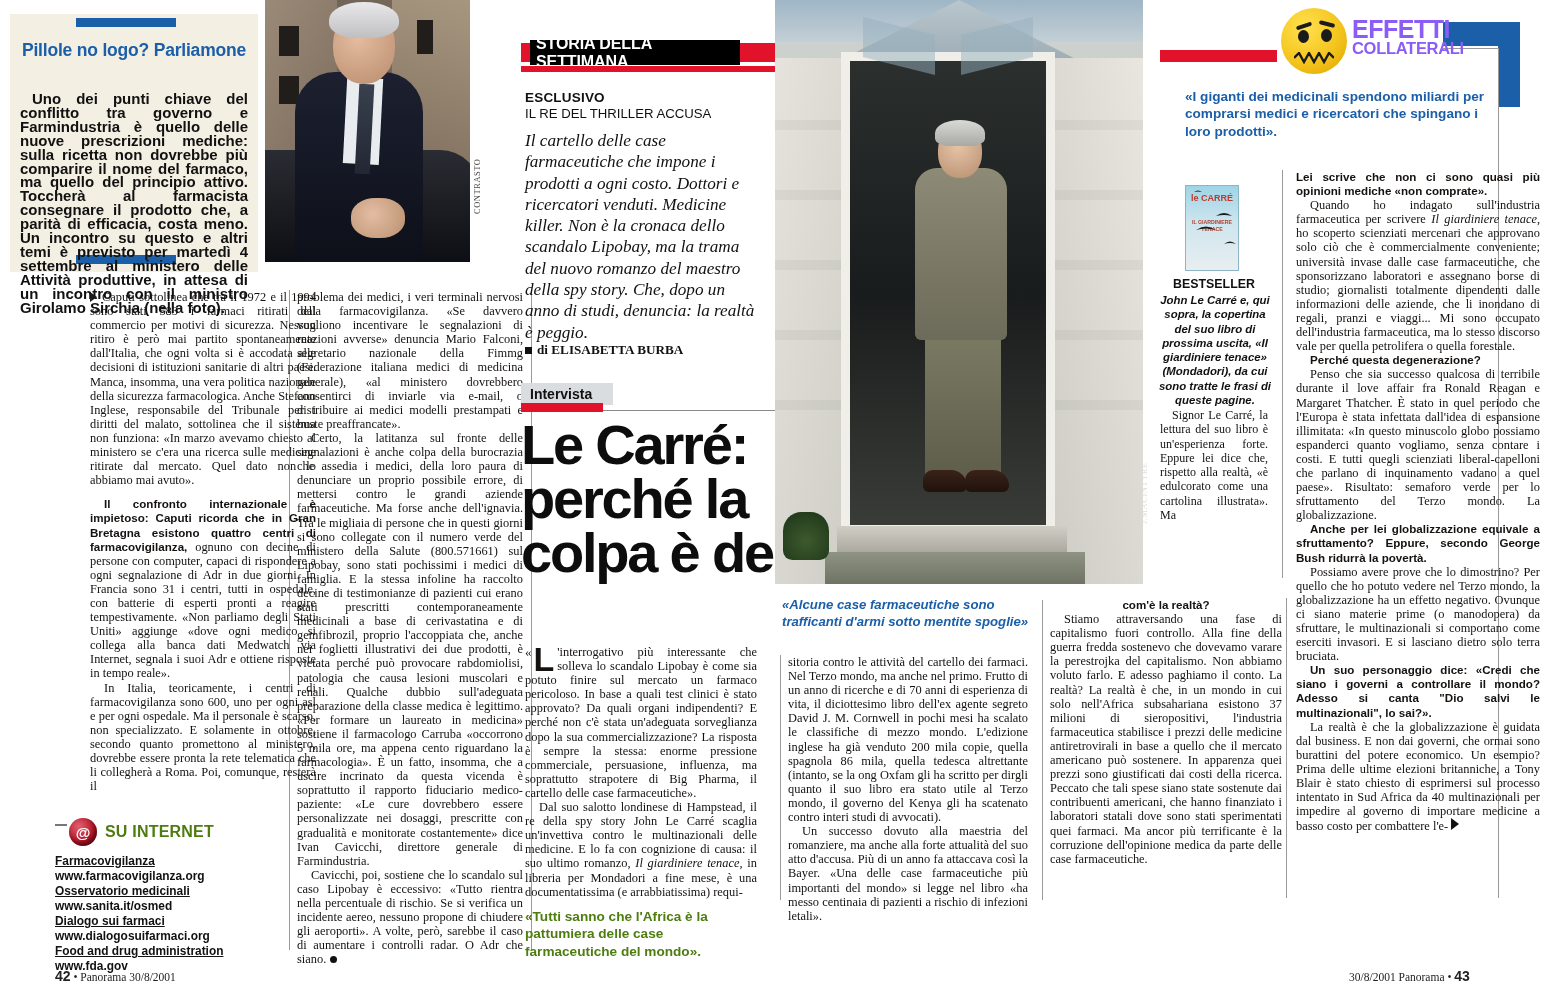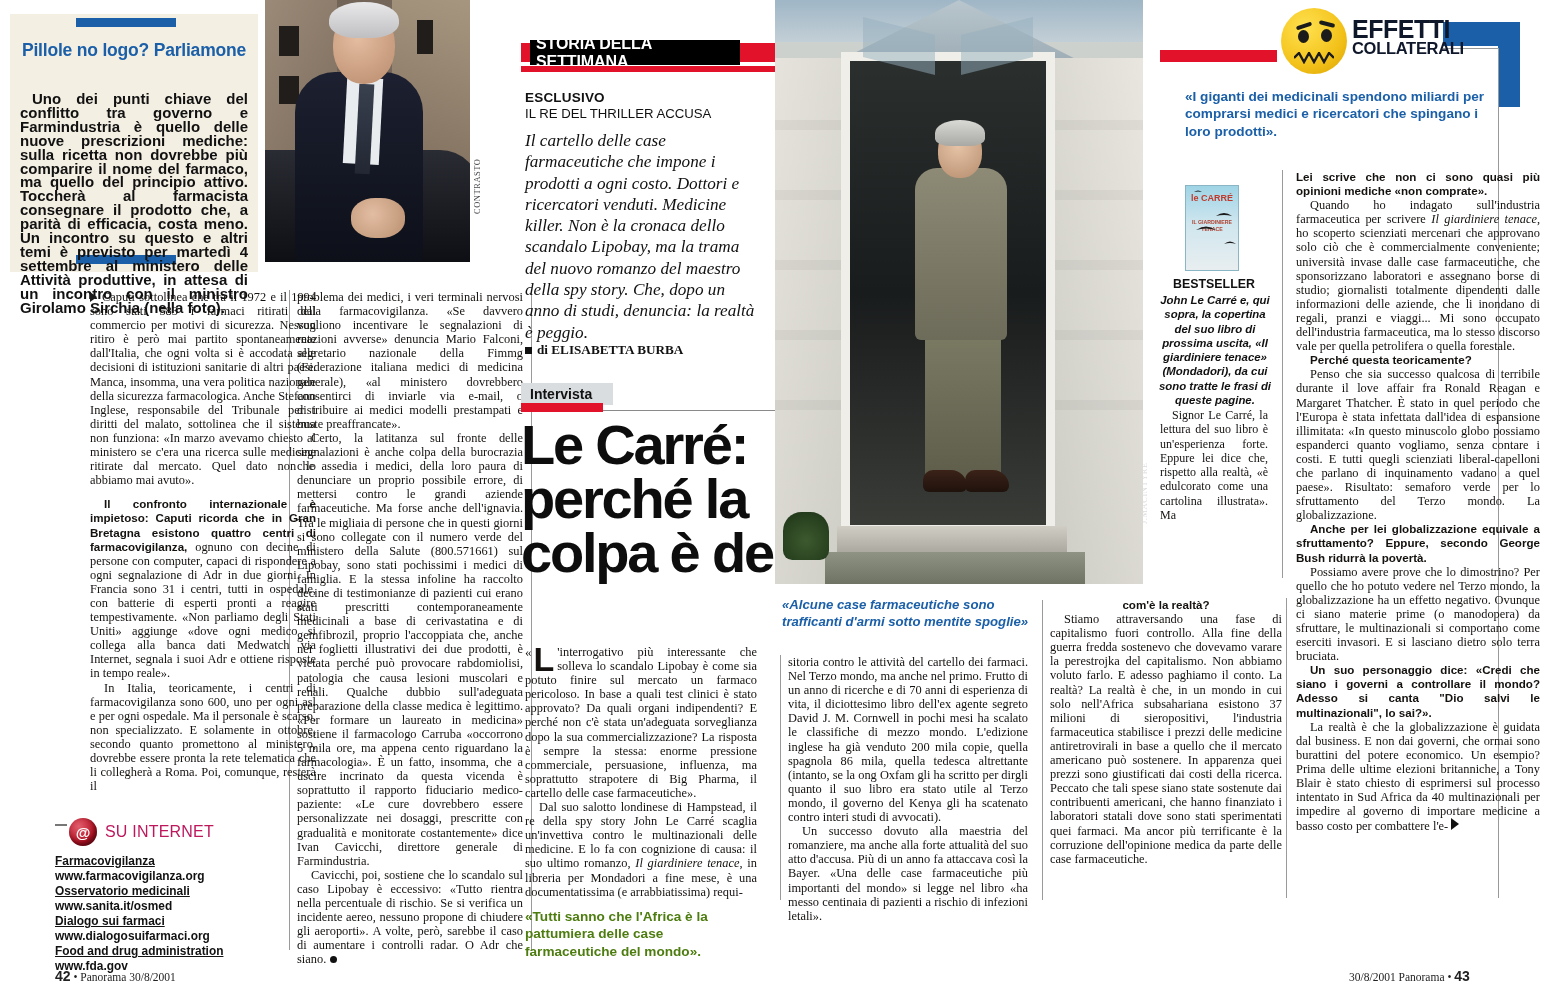--- a/index.html
+++ b/index.html
@@ -111,22 +111,22 @@
     padding-left: 14px;
   }
   #at-icon {
     width: 28px; height: 28px; border-radius: 50%;
     background: radial-gradient(circle at 35% 30%, #e25f6e, #b31022 62%, #7b0a17);
     color: #fff; font-family: "Liberation Sans", sans-serif; font-weight: bold;
     font-size: 15px; display: flex; align-items: center; justify-content: center;
     box-shadow: inset -2px -3px 5px rgba(0,0,0,.45);
   }
   #internet-title {
-    font-family: "Liberation Sans", sans-serif; font-weight: normal;
-    font-size: 16px; color: #be185d; letter-spacing: 0.2px;
+    font-family: "Liberation Sans", sans-serif; font-weight: bold;
+    font-size: 16px; color: #4d7c0f; letter-spacing: 0.2px;
   }
   .net-name {
     font-family: "Liberation Sans", sans-serif; font-weight: bold; font-size: 11.9px;
     color: #111; text-decoration: underline; line-height: 15px;
   }
   .net-url {
     font-family: "Liberation Sans", sans-serif; font-weight: bold; font-size: 11.9px;
     color: #111; line-height: 15px;
   }
   #folio-left {
@@ -281,21 +281,21 @@
     background: radial-gradient(circle at 36% 30%, #ffe14f, #f3c21a 60%, #d9a200);
   }
   #ec-face .eye { position:absolute; width:11px; height:13px; background:#1b1b1b; border-radius:50%; }
   #ec-face .brow { position:absolute; width:16px; height:4px; background:#1b1b1b; border-radius:2px; }
   #ec-face .mouth {
     position:absolute; left:13px; top:42px; width:40px; height:12px;
   }
   #ec-title {
     position: absolute; left: 1352px; top: 18px;
     font-family: "Liberation Sans", sans-serif; font-weight: bold;
-    color: #0f172a; line-height: 0.92;
+    color: #8b5cf6; line-height: 0.92;
   }
   #ec-title .l1 { font-size: 25px; letter-spacing: -0.5px; display:block; }
   #ec-title .l2 { font-size: 16.5px; letter-spacing: -0.3px; display:block; }
   #ec-blue-h { position:absolute; left:1443px; top:22px; width:77px; height:24px; background:#1a5fa8; }
   #ec-blue-v { position:absolute; left:1498px; top:22px; width:22px; height:85px; background:#1a5fa8; }
   #ec-hair-h { position:absolute; left:1443px; top:48px; width:55px; height:1px; background:#999; }
   #ec-hair-v { position:absolute; left:1498px; top:48px; width:1px; height:850px; background:#999; }
   #ec-quote {
     position: absolute; left: 1185px; top: 88px; width: 300px;
     font-family: "Liberation Sans", sans-serif; font-weight: bold;
@@ -527,21 +527,21 @@
   </div>
   <div id="bestseller-title">BESTSELLER</div>
   <div id="bestseller-cap">John Le Carré e, qui sopra, la copertina del suo libro di prossima uscita, «Il giardiniere tenace» (Mondadori), da cui sono tratte le frasi di queste pagine.</div>
   <div id="col-narrow">
     <p>Signor Le Carré, la lettura del suo libro è un'esperienza forte. Eppure lei dice che, rispetto alla realtà, «è edulcorato come una cartolina illustrata». Ma</p>
   </div>
 
   <div id="col5" class="body-col">
     <p class="noind"><b>Lei scrive che non ci sono quasi più opinioni mediche «non comprate».</b></p>
     <p><span>Quando ho indagato sull'industria farmaceutica per scrivere </span><span class="ital">Il giardiniere tenace</span><span>, ho scoperto scienziati mercenari che approvano solo ciò che è commercialmente conveniente; università invase dalle case farmaceutiche, che sponsorizzano laboratori e assegnano borse di studio; giornalisti totalmente dipendenti dalle informazioni delle aziende, che li inondano di regali, pranzi e viaggi... Mi sono occupato dell'industria farmaceutica, ma lo stesso discorso vale per quella petrolifera o quella forestale.</span></p>
-    <p><b>Perché questa teoricamente?</b></p>
+    <p><b>Perché questa degenerazione?</b></p>
     <p>Penso che sia successo qualcosa di terribile durante il love affair fra Ronald Reagan e Margaret Thatcher. È stato in quel periodo che l'Europa è stata infettata dall'idea di espansione illimitata: «In questo minuscolo globo possiamo espanderci quanto vogliamo, senza contare i costi. E tutti quegli scienziati liberal-capelloni che parlano di inquinamento vadano a quel paese». Risultato: semaforo verde per lo sfruttamento del Terzo mondo. La globalizzazione.</p>
     <p><b>Anche per lei globalizzazione equivale a sfruttamento? Eppure, secondo George Bush ridurrà la povertà.</b></p>
     <p>Possiamo avere prove che lo dimostrino? Per quello che ho potuto vedere nel Terzo mondo, la globalizzazione ha un effetto negativo. Ovunque ci siano materie prime (o manodopera) da sfruttare, le multinazionali si comportano come eserciti invasori. E si lasciano dietro solo terra bruciata.</p>
     <p><b>Un suo personaggio dice: «Credi che siano i governi a controllare il mondo? Adesso si canta "Dio salvi le multinazionali", lo sai?».</b></p>
     <p><span>La realtà è che la globalizzazione è guidata dal business. E non dai governi, che ormai sono burattini del potere economico. Un esempio? Prima delle ultime elezioni britanniche, a Tony Blair è stato chiesto di esprimersi sul processo intentato in Sud Africa da 40 multinazionali per impedire al governo di importare medicine a basso costo per combattere l'e-</span> <span class="endarrow"></span></p>
   </div>
 
 
   <div id="folio-right">
     <span>30/8/2001</span>

